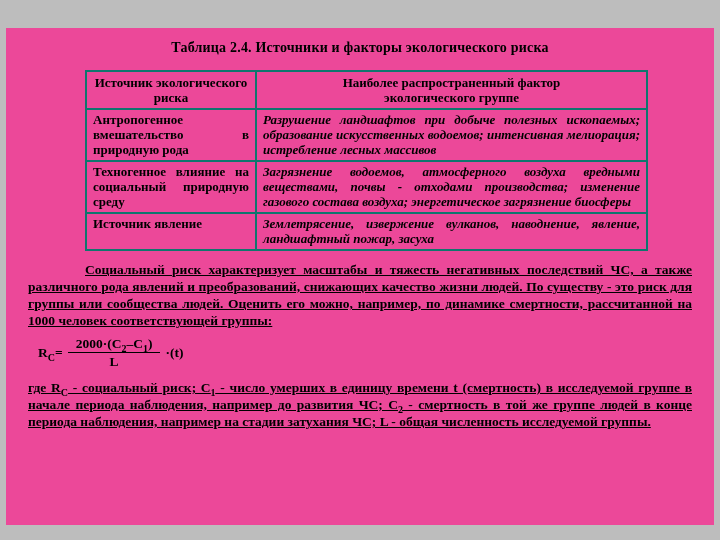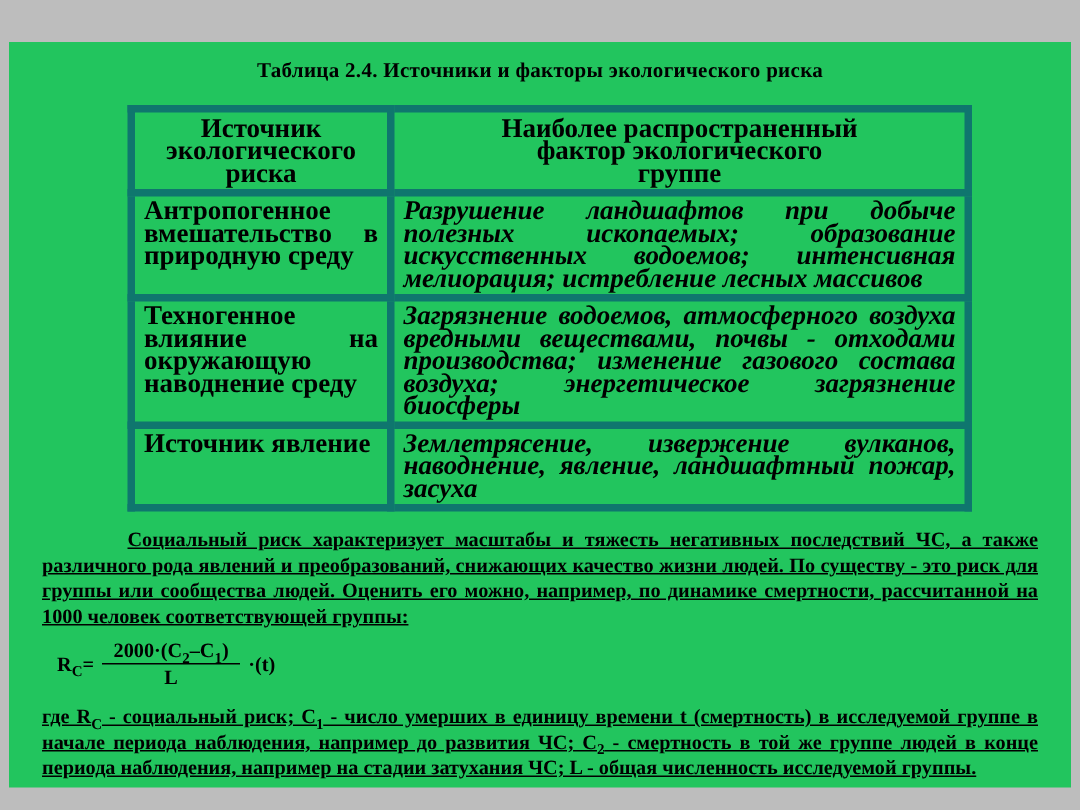--- a/index.html
+++ b/index.html
@@ -7,36 +7,36 @@
     width: 720px; height: 540px;
     background: #bdbdbd;
     font-family: "Liberation Serif", serif;
     color: #000;
     position: relative;
     overflow: hidden;
   }
   .slide {
     position: absolute; left: 6px; top: 28px;
     width: 708px; height: 497px;
-    background: #22c55e;
+    background: #ec4899;
     overflow: hidden;
   }
   .title {
     margin-top: 12px;
     text-align: center;
     font-weight: bold;
     font-size: 14px;
     letter-spacing: 0.2px;
   }
   .table-wrap { margin: 14px 0 0 79px; width: 563px; }
   table { border-collapse: collapse; width: 100%; }
   th, td {
-    border: 5px solid #0f766e;
+    border: 2px solid #0f766e;
     font-weight: bold;
-    font-size: 18px;
+    font-size: 13px;
     line-height: 15px;
     padding: 2px 6px 3px 6px;
     vertical-align: top;
   }
   th { text-align: center; vertical-align: middle; padding: 3px 4px; }
   .th-inner { display: inline-block; max-width: 250px; }
   td.src { width: 156px; text-align: justify; }
   td.factor { text-align: justify; font-style: italic; }
   .para {
     margin: 10px 22px 0 22px;
@@ -71,25 +71,25 @@
       <tbody>
         <tr>
           <th>
             <span class="th-inner">Источник экологического риска</span>
           </th>
           <th>
             <span class="th-inner">Наиболее распространенный фактор экологического группе</span>
           </th>
         </tr>
         <tr>
-          <td class="src">Антропогенное вмешательство в природную среду</td>
+          <td class="src">Антропогенное вмешательство в природную рода</td>
           <td class="factor">Разрушение ландшафтов при добыче полезных ископаемых; образование искусственных водоемов; интенсивная мелиорация; истребление лесных массивов</td>
         </tr>
         <tr>
-          <td class="src">Техногенное влияние на окружающую наводнение среду</td>
+          <td class="src">Техногенное влияние на социальный природную среду</td>
           <td class="factor">Загрязнение водоемов, атмосферного воздуха вредными веществами, почвы - отходами производства; изменение газового состава воздуха; энергетическое загрязнение биосферы</td>
         </tr>
         <tr>
           <td class="src">Источник явление</td>
           <td class="factor">Землетрясение, извержение вулканов, наводнение, явление, ландшафтный пожар, засуха</td>
         </tr>
       </tbody>
     </table>
   </div>
 

